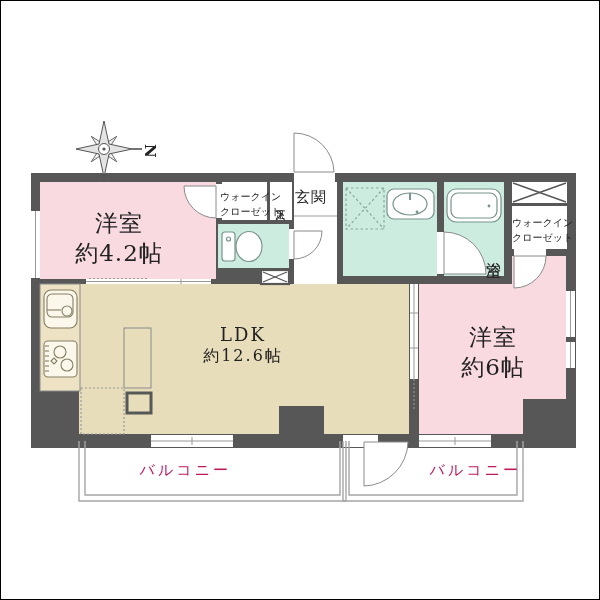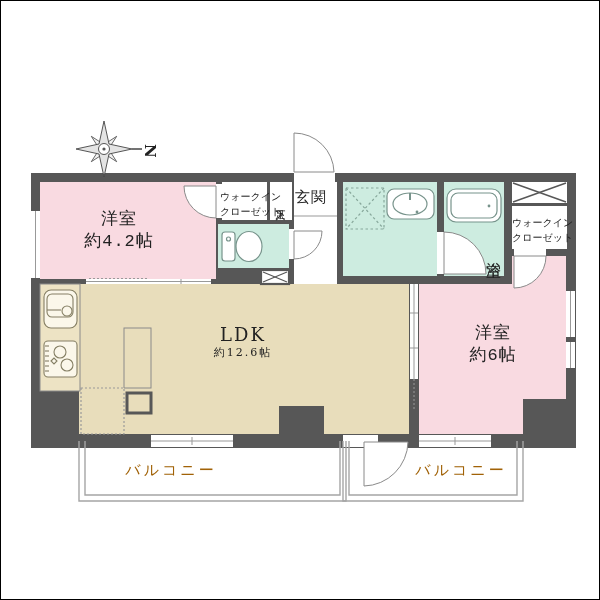--- a/index.html
+++ b/index.html
@@ -6,27 +6,27 @@
   #stage{position:relative;width:598px;height:598px;border:1px solid #000;background:#fff;
          font-family:"DejaVu Serif","Liberation Serif",serif;overflow:hidden;}
   .abs{position:absolute;}
   .wall{background:#575757;}
   .floor-pink{background:#f9dae1;}
   .floor-beige{background:#e8ddbb;}
   .floor-teal{background:#cdece0;}
   .floor-white{background:#ffffff;}
   .lbl{position:absolute;color:#222;text-align:center;line-height:1.3;}
   .lbl .ln{display:block;white-space:nowrap;}
-  .room-lbl{font-size:17px;letter-spacing:1px;font-family:Liberation Mono, monospace;}
+  .room-lbl{font-size:23px;letter-spacing:1px;}
   .ldk-lbl{font-size:18px;letter-spacing:2px;}
   .small-lbl{font-size:15px;letter-spacing:1px;}
   .vert{writing-mode:vertical-rl;text-orientation:upright;}
   .wic-lbl{font-size:10px;letter-spacing:0;line-height:1.5;}
   .shoe-lbl{font-size:10px;line-height:1.1;letter-spacing:0;}
-  .balc-lbl{font-size:15px;letter-spacing:3px;color:#a16207;}
+  .balc-lbl{font-size:15px;letter-spacing:3px;color:#be185d;text-align:right;}
   .north{font-size:15px;font-weight:bold;transform:rotate(90deg);color:#222;}
   svg{position:absolute;left:0;top:0;}
 </style>
 </head>
 <body>
 
 <div id="stage">
 
   <div class="abs wall" style="left:30px;top:172px;width:545px;height:275px;"></div>
 
@@ -170,21 +170,21 @@
     </g>
   </svg>
 
   <div class="lbl room-lbl" style="left:48px;top:208px;width:140px;">
     <span class="ln">洋室</span>
     <span class="ln">約4.2帖</span>
   </div>
 
   <div class="lbl ldk-lbl" style="left:162px;top:322px;width:160px;">
     <span class="ln">LDK</span>
-    <span class="ln" style="font-size:11px;">約12.6帖</span>
+    <span class="ln" style="font-size:16px;">約12.6帖</span>
   </div>
 
   <div class="lbl room-lbl" style="left:422px;top:322px;width:140px;">
     <span class="ln">洋室</span>
     <span class="ln">約6帖</span>
   </div>
 
   <div class="lbl small-lbl" style="left:293px;top:187px;width:34px;">玄関</div>
 
 

